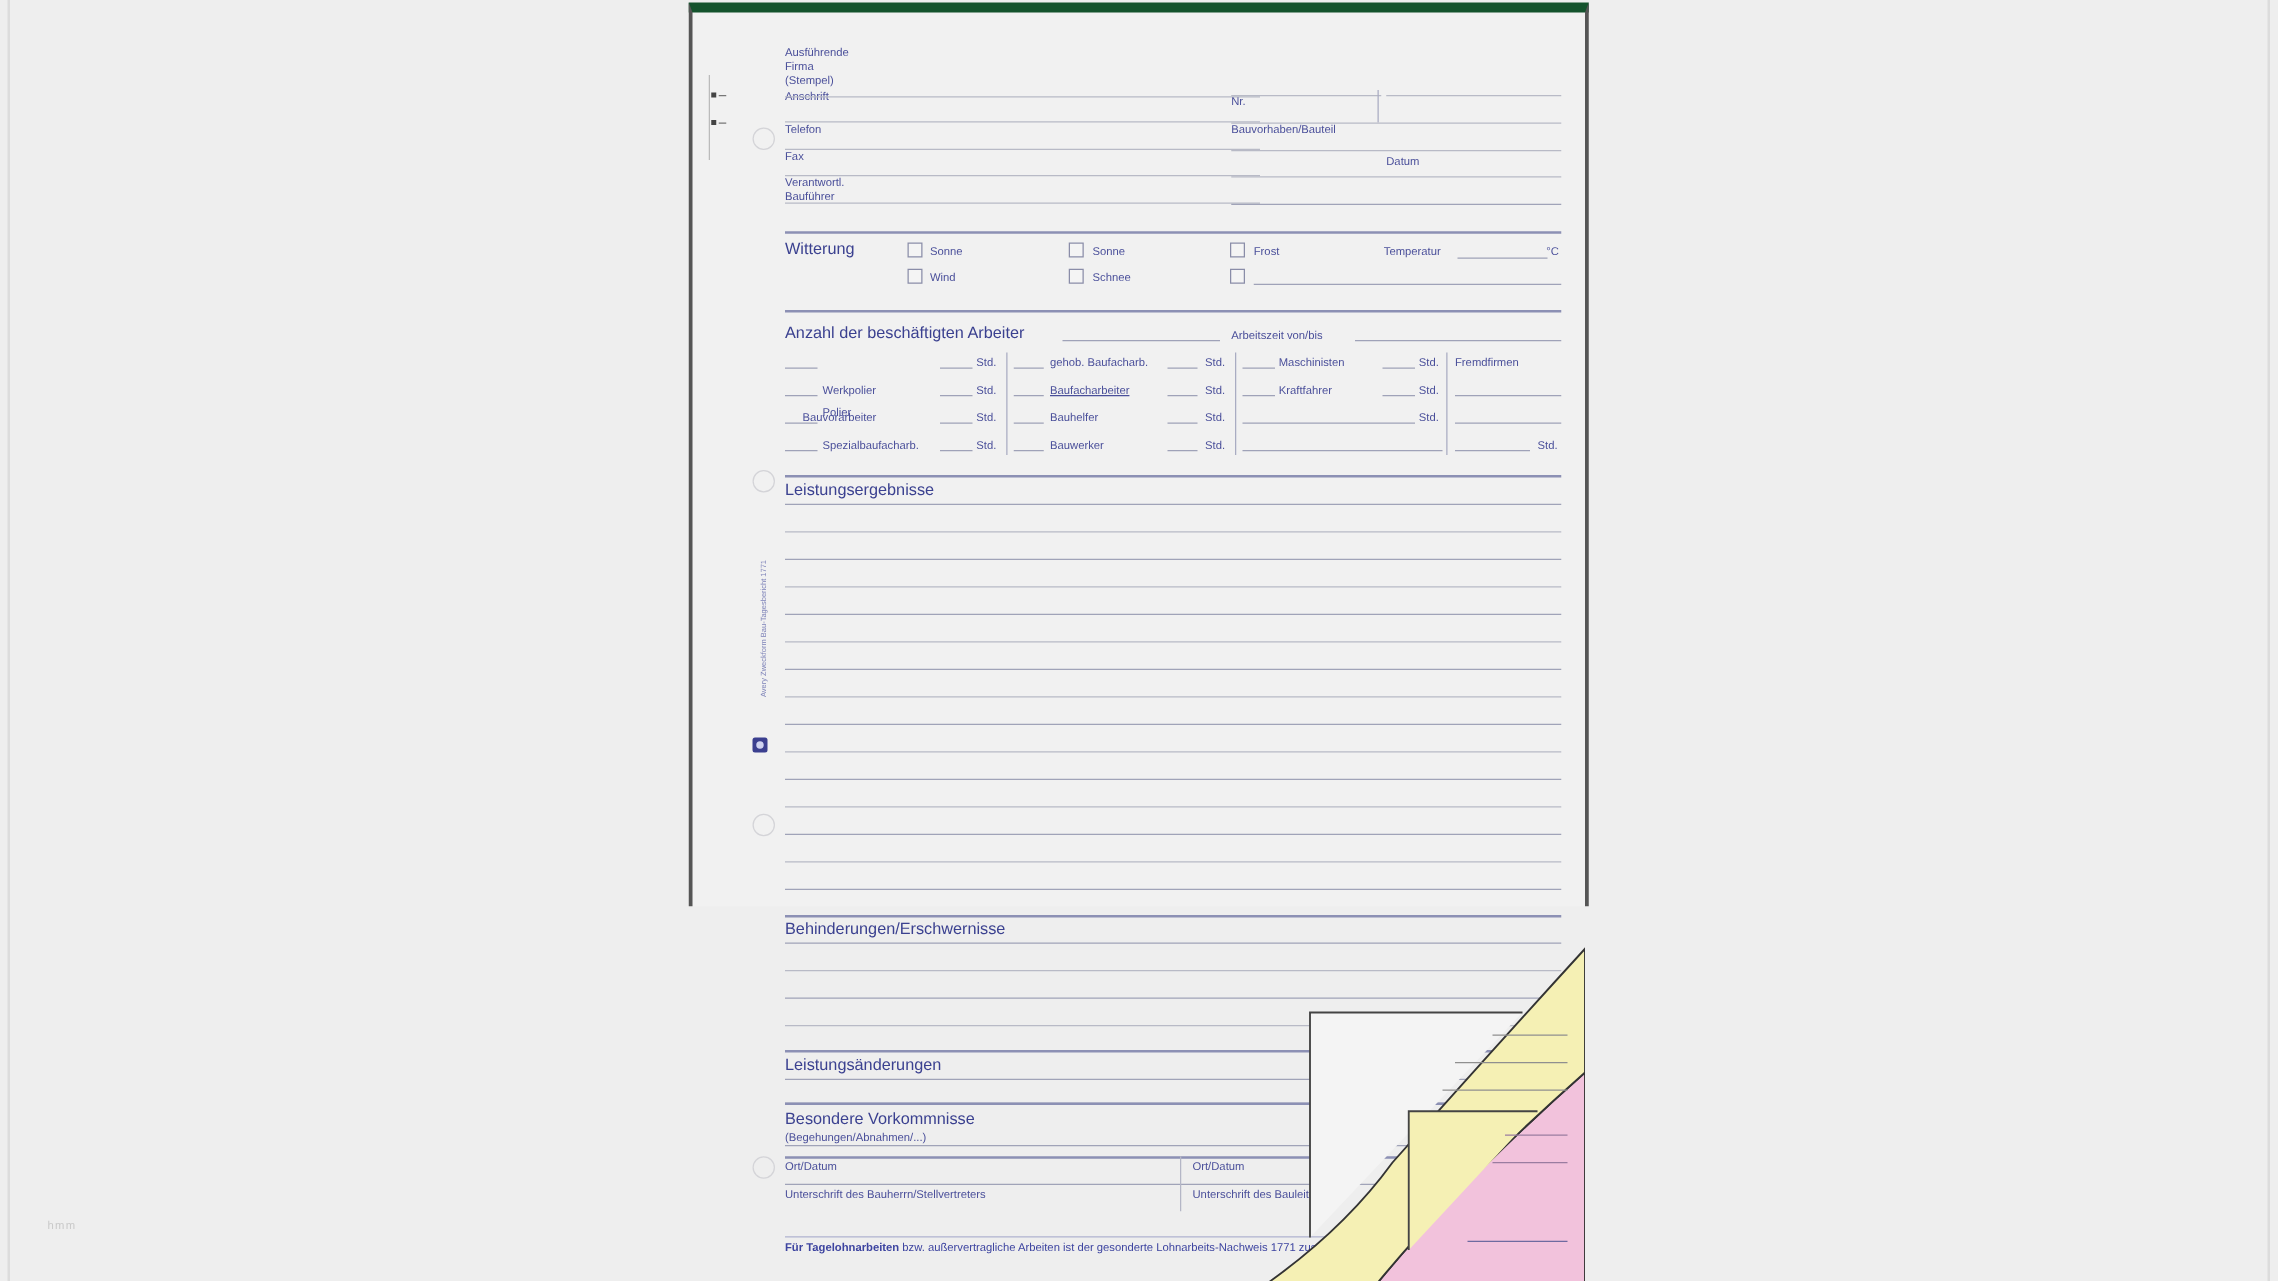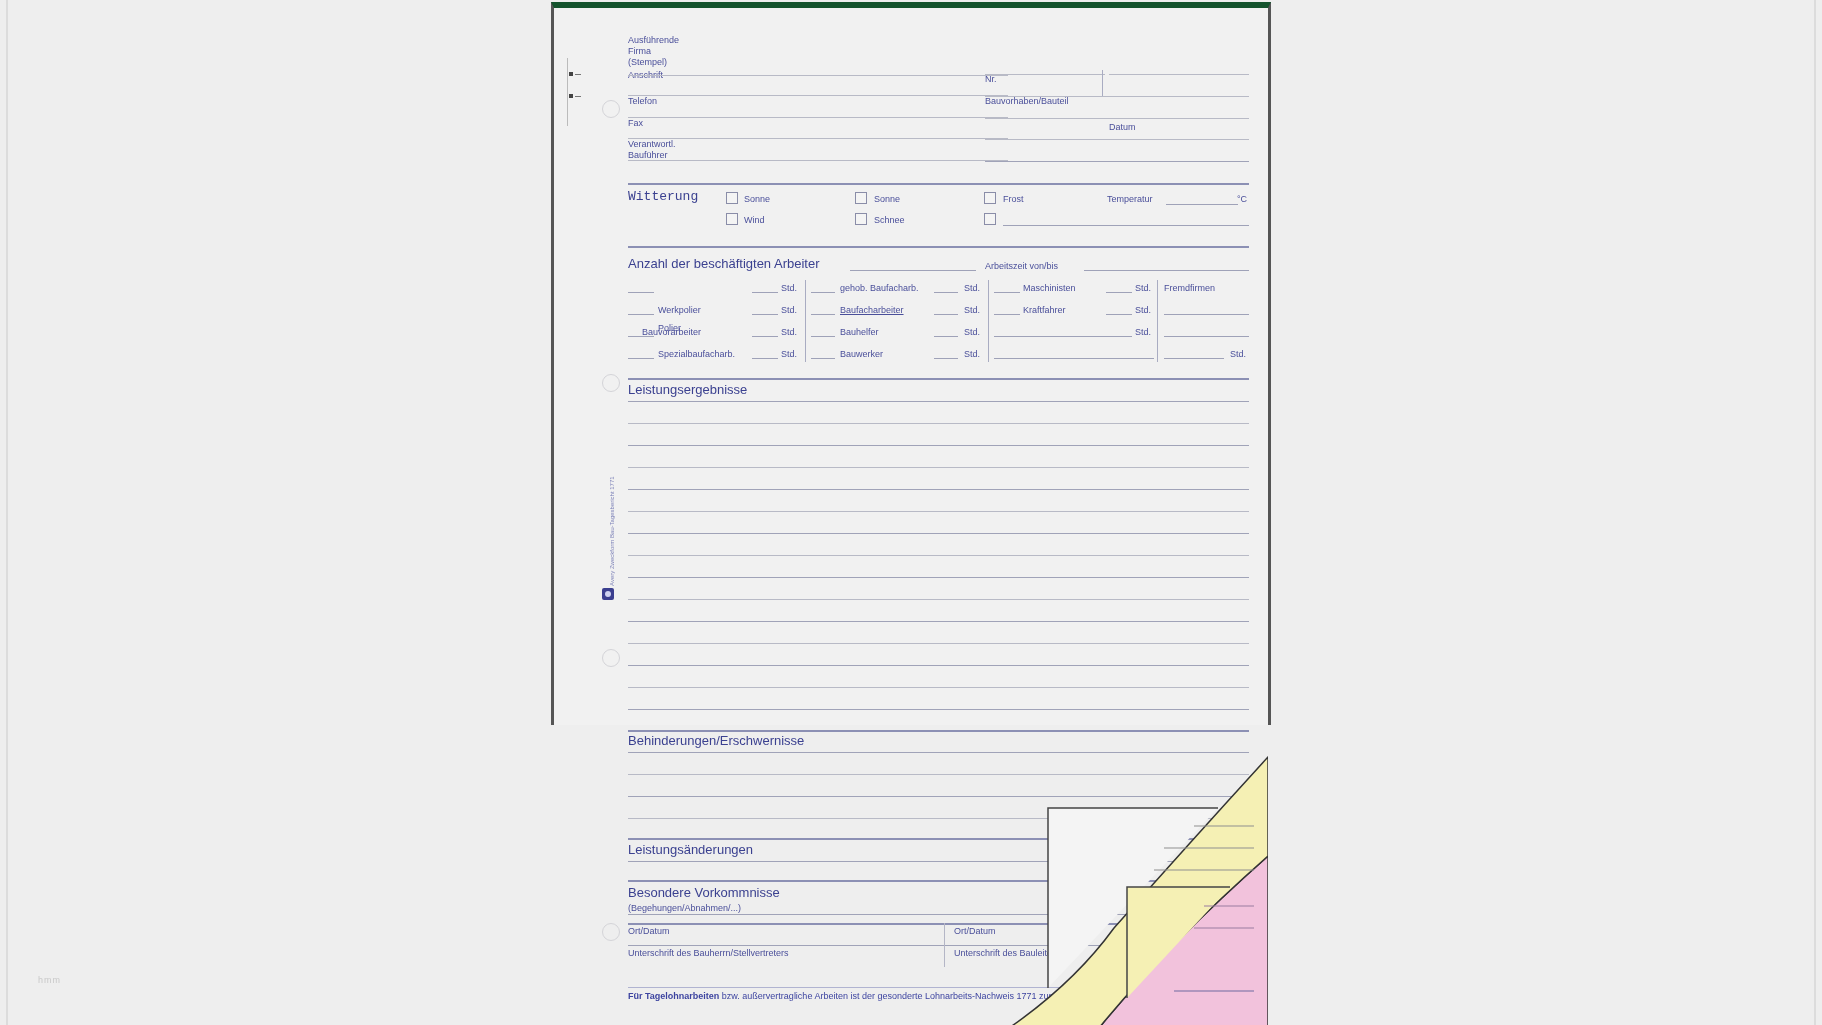--- a/index.html
+++ b/index.html
@@ -1,20 +1,20 @@
 <!DOCTYPE html>
 <html><head>
 <meta charset="utf-8">
 <style>
   html,body{margin:0;padding:0;}
   body{width:1822px;height:1025px;background:#eeeeee;position:relative;overflow:hidden;font-family:"Liberation Sans",sans-serif;}
   .frame-left{position:absolute;left:6px;top:0;width:2px;height:1025px;background:#dcdcdc;}
   .frame-right{position:absolute;left:1814px;top:0;width:2px;height:1025px;background:#dcdcdc;}
   .wm{position:absolute;left:38px;top:975px;font-size:9px;color:#c9c9c9;letter-spacing:1px;}
-  .page{position:absolute;left:551px;top:2px;width:720px;height:723px;background:#f1f1f1;border-left:3px solid #555;border-right:3px solid #555;border-top:6px solid #14532d;box-sizing:border-box;}
+  .page{position:absolute;left:551px;top:2px;width:720px;height:723px;background:#f1f1f1;border-left:3px solid #555;border-right:3px solid #555;border-top:8px solid #14532d;box-sizing:border-box;text-align:right;}
   .lbl{position:absolute;font-size:9px;color:#4a4f9a;white-space:nowrap;line-height:11px;}
   .title{position:absolute;left:431px;top:20px;font-size:29px;color:#323a86;font-family:"DejaVu Sans",sans-serif;letter-spacing:-0.5px;}
   .hl{position:absolute;height:1px;background:#b8bac6;}
   .hl.strong{height:2px;background:#8c90b4;}
   .hl.mid{height:1px;background:#a0a3b8;}
   .vl{position:absolute;width:1px;background:#a9acc2;}
   .sec{position:absolute;font-size:13px;color:#3b4190;white-space:nowrap;}
   .cb{position:absolute;width:12px;height:12px;border:1px solid #8a8da8;background:#f4f4f4;box-sizing:border-box;}
   .hole{position:absolute;width:18px;height:18px;border-radius:50%;border:1px solid #d4d4d8;box-sizing:border-box;}
   .blank{position:absolute;height:1px;background:#9fa2b8;}
@@ -72,21 +72,21 @@
   <div class="lbl" style="left:555px;top:66px;margin-top:48px;">Datum</div>
   <div class="hl" style="left:555px;top:66px;width:140px;"></div>
   <div class="vl" style="left:548px;top:62px;height:26px;"></div>
   <div class="lbl" style="left:431px;top:88px;">Bauvorhaben/Bauteil</div>
   <div class="hl" style="left:431px;top:88px;width:264px;"></div>
   <div class="hl" style="left:431px;top:110px;width:264px;"></div>
   <div class="hl" style="left:431px;top:131px;width:264px;"></div>
   <div class="hl mid" style="left:431px;top:153px;width:264px;"></div>
 
   <div class="hl strong" style="left:74px;top:175px;width:621px;"></div>
-  <div class="sec" style="left:74px;top:181px;font-family:Liberation Mono, monospace;">Witterung</div>
+  <div class="sec" style="left:74px;top:181px;">Witterung</div>
 
   <div class="cb" style="left:172px;top:184px;"></div>
   <div class="lbl" style="left:190px;top:186px;">Sonne</div>
   <div class="cb" style="left:301px;top:184px;"></div>
   <div class="lbl" style="left:320px;top:186px;">Sonne</div>
   <div class="cb" style="left:430px;top:184px;"></div>
   <div class="lbl" style="left:449px;top:186px;">Frost</div>
   <div class="lbl" style="left:553px;top:186px;">Temperatur</div>
   <div class="blank" style="left:612px;top:196px;width:72px;"></div>
   <div class="lbl" style="left:683px;top:186px;">°C</div>

